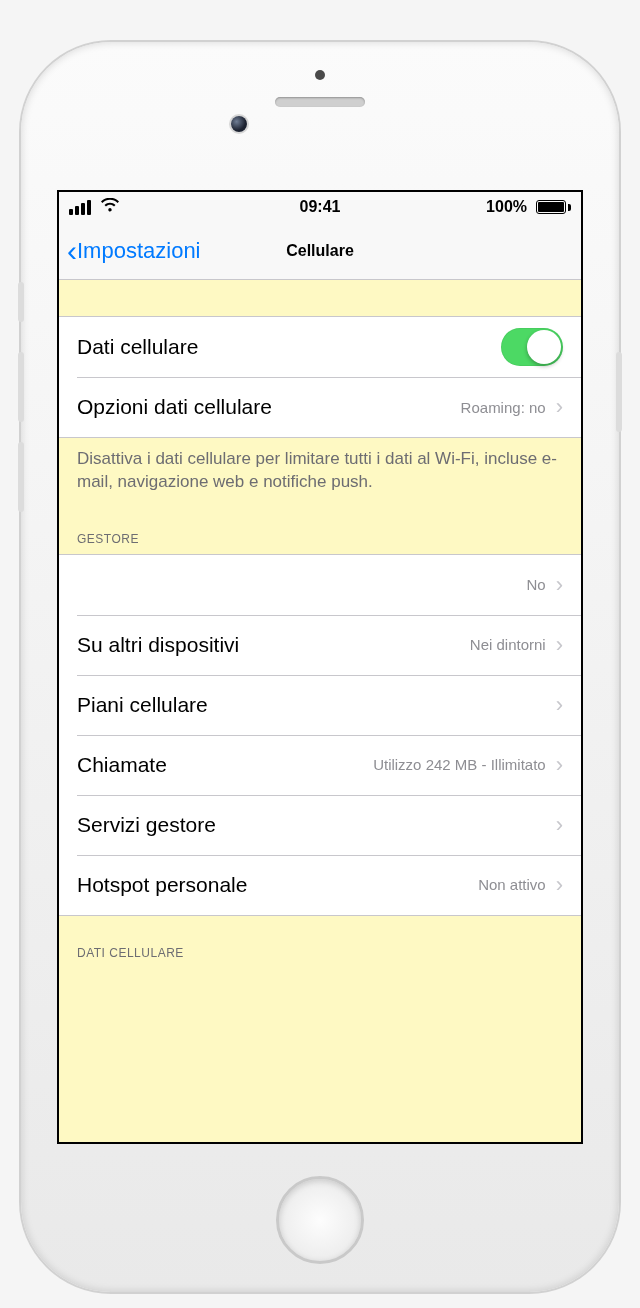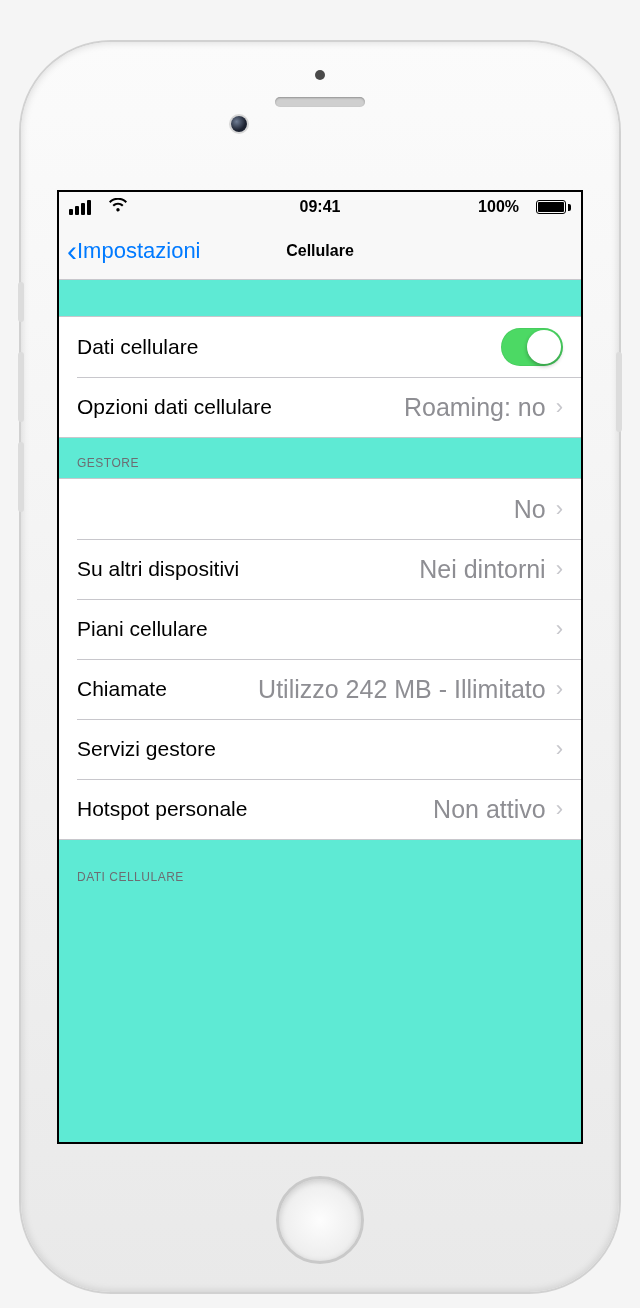--- a/index.html
+++ b/index.html
@@ -90,21 +90,21 @@
     height: 30px;
     background: #f8f8f8;
     display: flex;
     align-items: center;
     justify-content: space-between;
     padding: 0 10px;
     font-size: 16px;
     font-weight: 600;
     color: #000;
   }
-  .status-left, .status-right { display:flex; align-items:center; gap:17px; }
+  .status-left, .status-right { display:flex; align-items:center; gap:9px; }
   .signal-bars { display:flex; align-items:flex-end; gap:2px; }
   .signal-bars span { width:4px; background:#000; border-radius:1px;}
   .signal-bars span:nth-child(1){height:6px;}
   .signal-bars span:nth-child(2){height:9px;}
   .signal-bars span:nth-child(3){height:12px;}
   .signal-bars span:nth-child(4){height:15px;}
   .wifi-glyph { font-size:18px; line-height:1; transform: translateY(-1px);}
   .battery { display:flex; align-items:center; gap:2px;}
   .batt-body { width:30px; height:14px; border:1.5px solid #000; border-radius:3px; position:relative;}
   .batt-fill { position:absolute; top:1px; left:1px; bottom:1px; right:1px; background:#000; border-radius:1px;}
@@ -118,42 +118,42 @@
     border-bottom: 1px solid #c8c7cc;
     display:flex;
     align-items:center;
     position:relative;
     padding: 0 8px;
   }
   .back-btn { display:flex; align-items:center; color:#007aff; font-size:22px; gap:2px;}
   .back-chev { font-size:30px; line-height:1; font-weight:300; margin-right:-2px;}
   .nav-title { position:absolute; left:50%; transform:translateX(-50%); font-size:16px; font-weight:600; color:#000;}
 
-  .content { flex:1; overflow:hidden; background:#5eead4; }
+  .content { flex:1; overflow:hidden; background:#fef9c3; }
 
   .spacer { height: 36px; }
 
   .group { background:#fff; border-top:1px solid #c8c7cc; border-bottom:1px solid #c8c7cc;}
   .row {
     min-height: 60px;
     display:flex;
     align-items:center;
     padding: 0 18px;
     font-size: 21px;
     color:#000;
     position:relative;
   }
   .row + .row::before {
     content:"";
     position:absolute; top:0; left:18px; right:0; height:1px;
     background:#c8c7cc;
   }
   .row-label { flex:0 0 auto; }
   .row-spacer { flex:1; }
-  .row-value { color:#8e8e93; font-size:25px; text-align:right; }
+  .row-value { color:#8e8e93; font-size:15px; text-align:right; }
   .row-chevron { color:#c7c7cc; font-size:22px; margin-left:10px; font-weight:300;}
   .toggle {
     width:62px; height:38px; border-radius:19px; background:#4cd964; position:relative;
     box-shadow: inset 0 0 0 1px rgba(0,0,0,0.05);
   }
   .toggle-knob {
     position:absolute; right:2px; top:2px; width:34px; height:34px; border-radius:50%;
     background:#fff; box-shadow:0 2px 4px rgba(0,0,0,0.3);
   }
 
@@ -230,20 +230,21 @@
           </div>
         </div>
         <div class="row">
           <span class="row-label">Opzioni dati cellulare</span>
           <span class="row-spacer"></span>
           <span class="row-value">Roaming: no</span>
           <span class="row-chevron">›</span>
         </div>
       </div>
 
+      <div class="footer-text">Disattiva i dati cellulare per limitare tutti i dati al Wi-Fi, incluse e-mail, navigazione web e notifiche push.</div>
 
       <div class="section-header">GESTORE</div>
 
       <div class="group">
         <div class="row">
           <span class="row-spacer"></span>
           <span class="row-value">No</span>
           <span class="row-chevron">›</span>
         </div>
         <div class="row">

